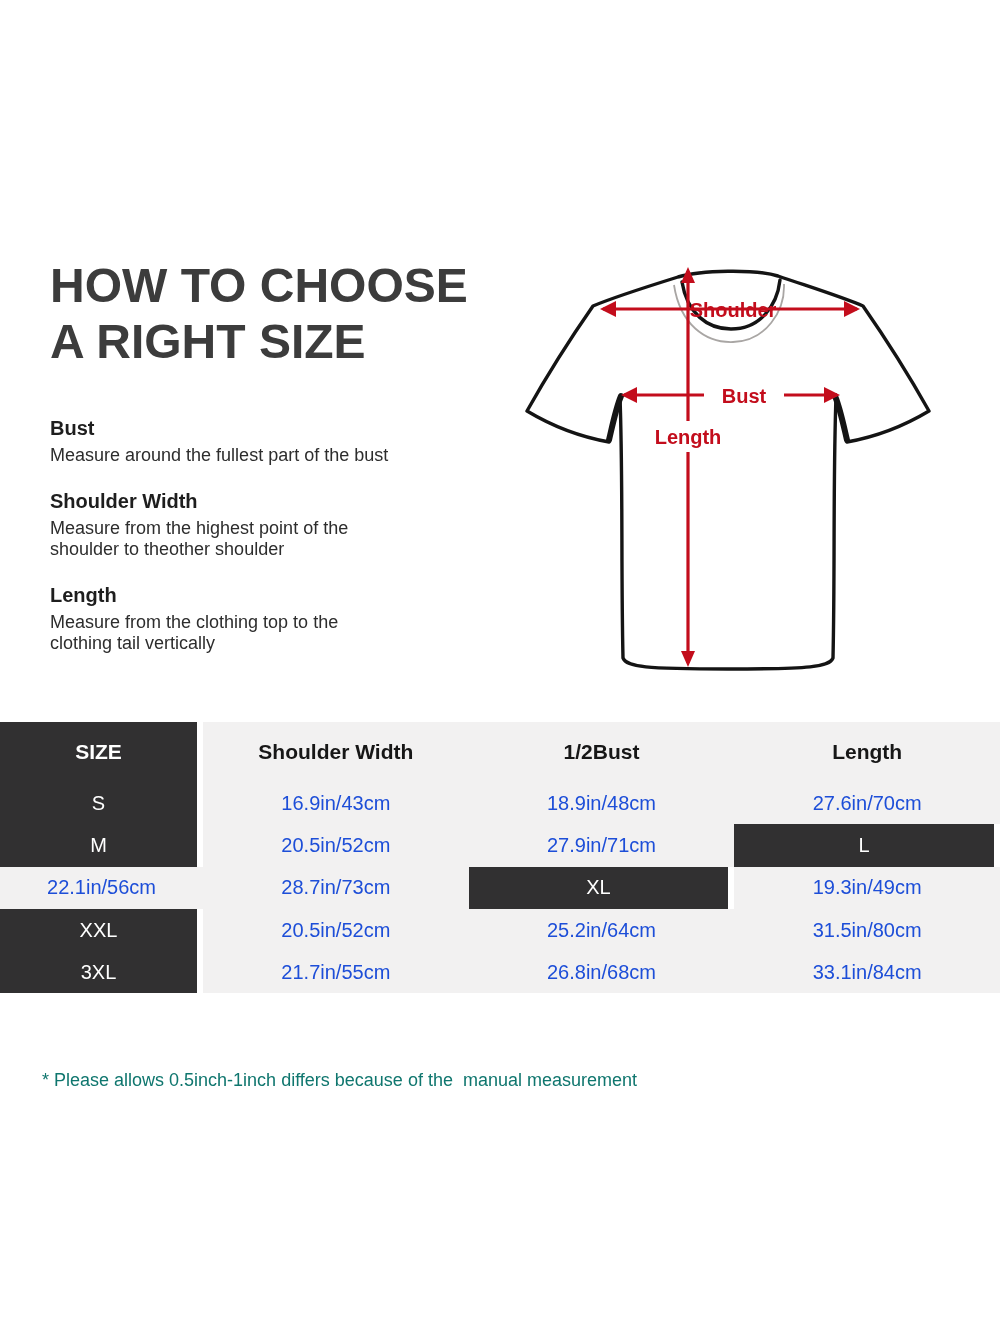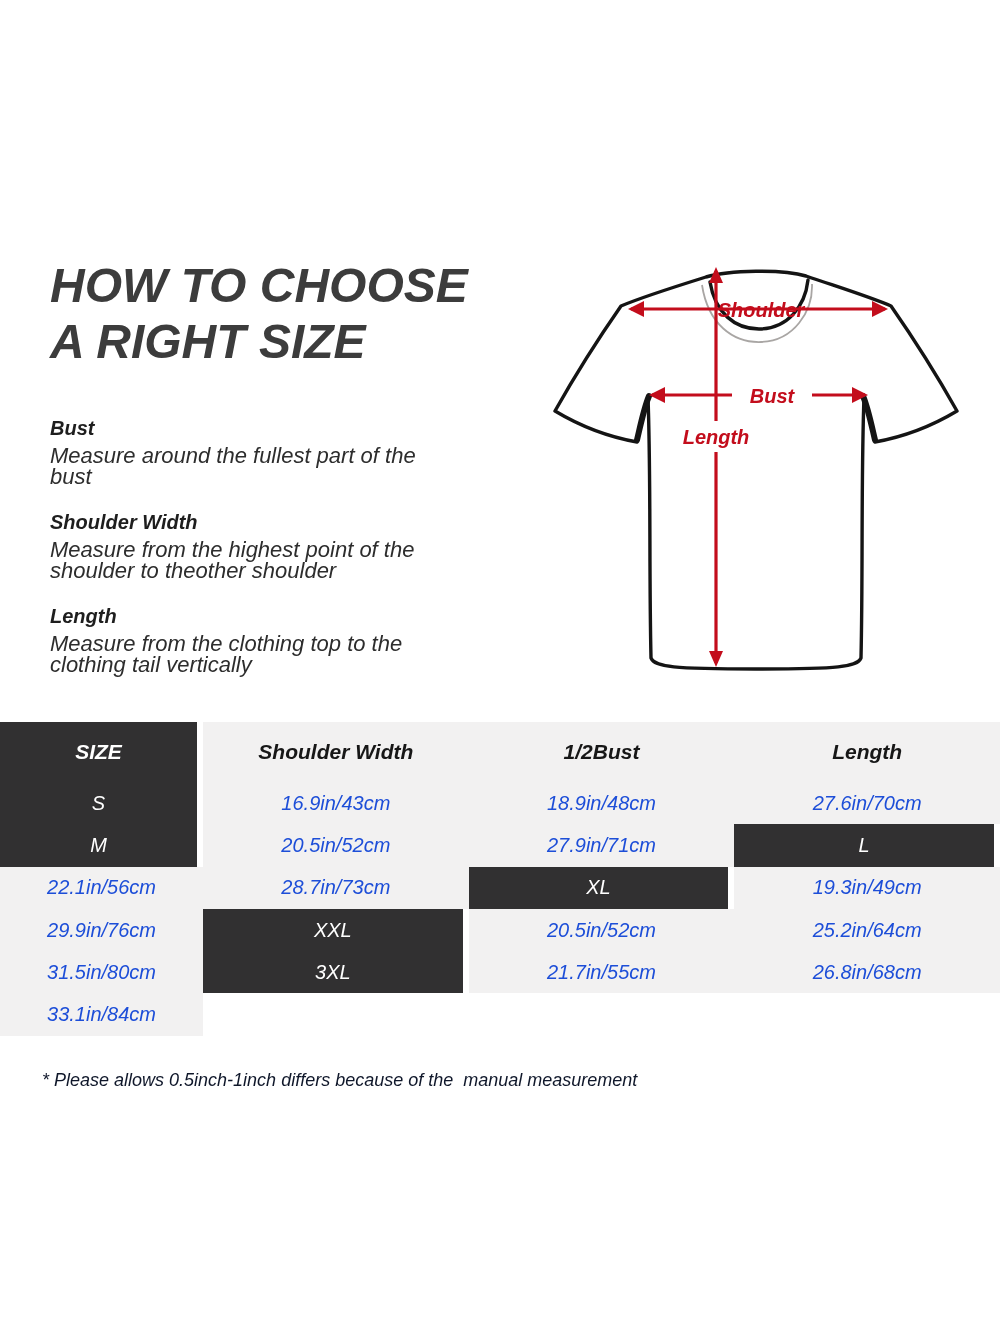--- a/index.html
+++ b/index.html
@@ -1,39 +1,39 @@
 <!DOCTYPE html>
 <html><head>
 <meta charset="utf-8">
 <style>
   * { margin:0; padding:0; box-sizing:border-box; }
   html,body { background:#ffffff; }
   body { font-family:"Liberation Sans", sans-serif; }
   .page {
     position:relative; width:1000px; height:1333px; background:#ffffff;
-    overflow:hidden; margin:0 auto;font-style:italic;
+    overflow:hidden; margin:0 auto;
   }
 
   
   .title {
     position:absolute; left:50px; top:258px;
     font-size:48px; font-weight:700; line-height:56px;
     color:#3c3c3c; letter-spacing:0px;
   }
   .instructions { position:absolute; left:50px; top:417px; width:400px; }
   .inst-section { margin-bottom:24px; }
   .inst-heading {
     font-size:20px; font-weight:700; color:#1e1e1e; margin-bottom:5px;
   }
   .inst-body {
-    font-size:22px; color:#2d2d2d; line-height:21px; white-space:pre-line;
+    font-size:18px; color:#2d2d2d; line-height:21px; white-space:pre-line;
   }
 
   
-  .diagram { position:absolute; left:528px; top:240px; width:460px; height:460px; }
+  .diagram { position:absolute; left:500px; top:240px; width:460px; height:460px; }
   .diagram svg { display:block; width:100%; height:100%; }
   .measure-label {
     font-family:"Liberation Sans", sans-serif;
     font-size:20px; font-weight:700; text-anchor:middle;
   }
 
   
   .size-table {
     position:absolute; left:0; top:722px; width:1000px;
     display:grid;
@@ -47,21 +47,21 @@
   .cell.dark {
     background:#313031; color:#ffffff;
     border-right:6px solid #ffffff; background-clip:padding-box;
   }
   .cell.head { font-weight:700; font-size:21px; color:#171717; }
   .cell.dark.head { color:#ffffff; }
 
   
   .footnote {
     position:absolute; left:42px; top:1070px;
-    font-size:18px; color:#0f172a; white-space:pre;
+    font-size:18px; color:#0f766e; white-space:pre;
   }
 </style>
 </head>
 <body>
 
 <div class="page">
 
   <div class="title">
     <div>HOW TO CHOOSE</div>
     <div>A RIGHT SIZE</div>
@@ -145,21 +145,20 @@
     <div class="cell dark">M</div>
     <div class="cell">20.5in/52cm</div>
     <div class="cell">27.9in/71cm</div>
 
     <div class="cell dark">L</div>
     <div class="cell">22.1in/56cm</div>
     <div class="cell">28.7in/73cm</div>
 
     <div class="cell dark">XL</div>
     <div class="cell">19.3in/49cm</div>
-    <div class="cell">29.9in/76cm</div>
 
     <div class="cell dark">XXL</div>
     <div class="cell">20.5in/52cm</div>
     <div class="cell">25.2in/64cm</div>
     <div class="cell">31.5in/80cm</div>
 
     <div class="cell dark">3XL</div>
     <div class="cell">21.7in/55cm</div>
     <div class="cell">26.8in/68cm</div>
     <div class="cell">33.1in/84cm</div>

